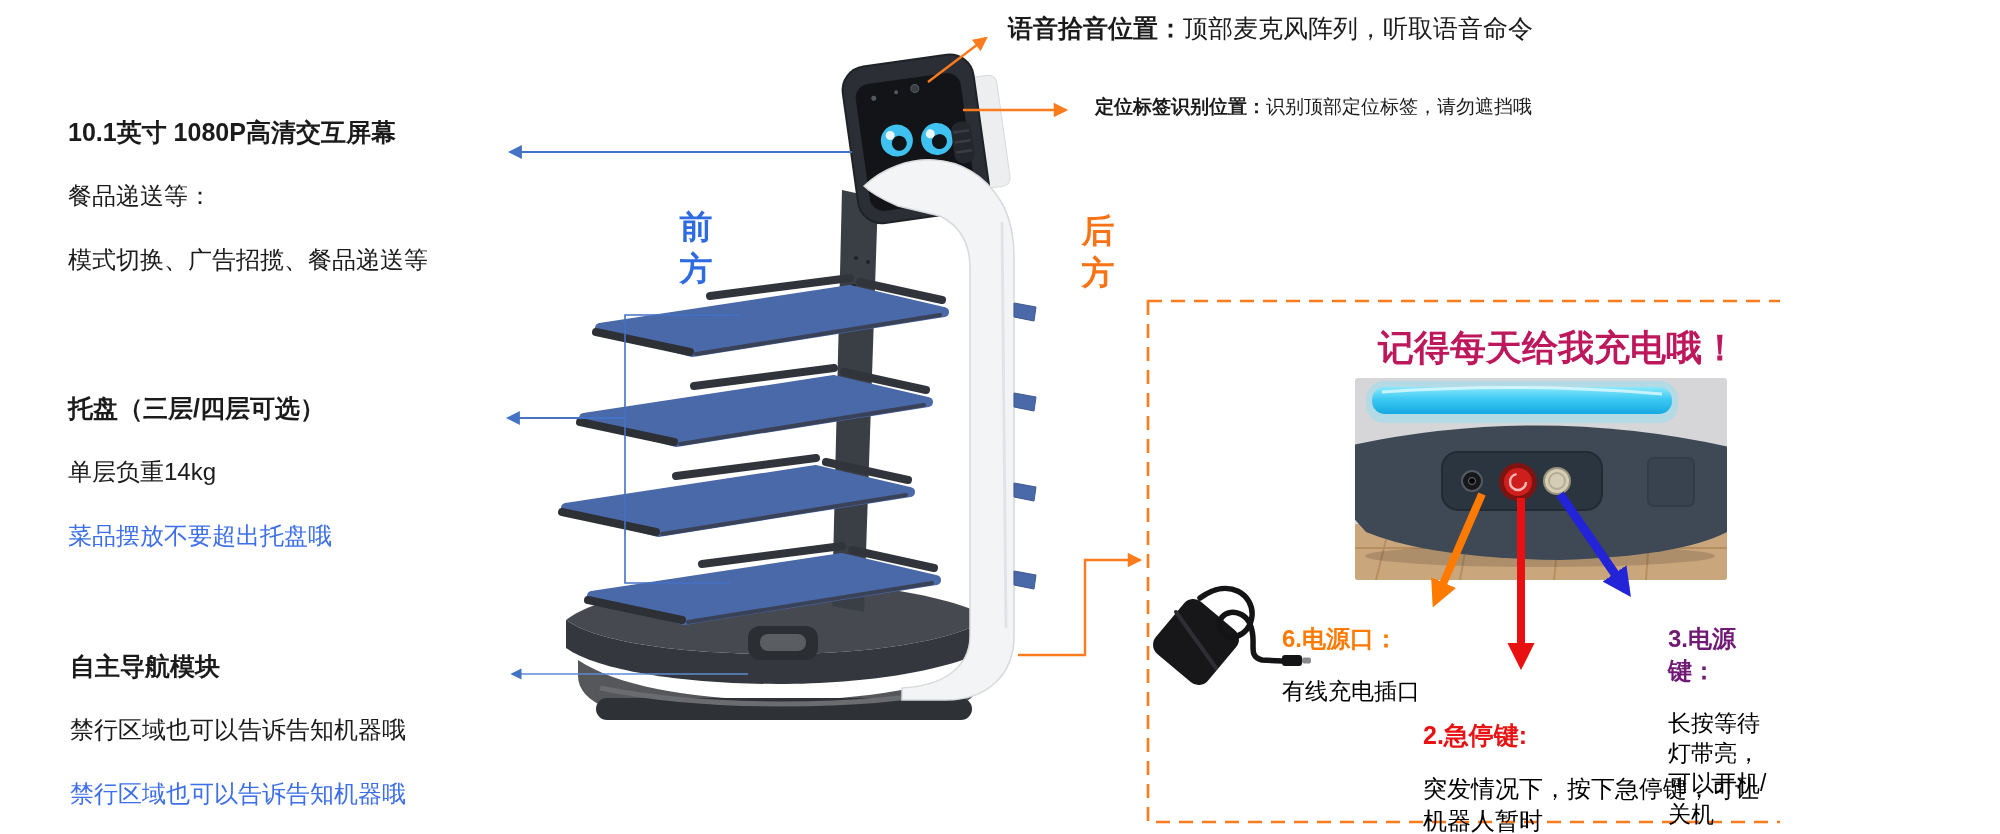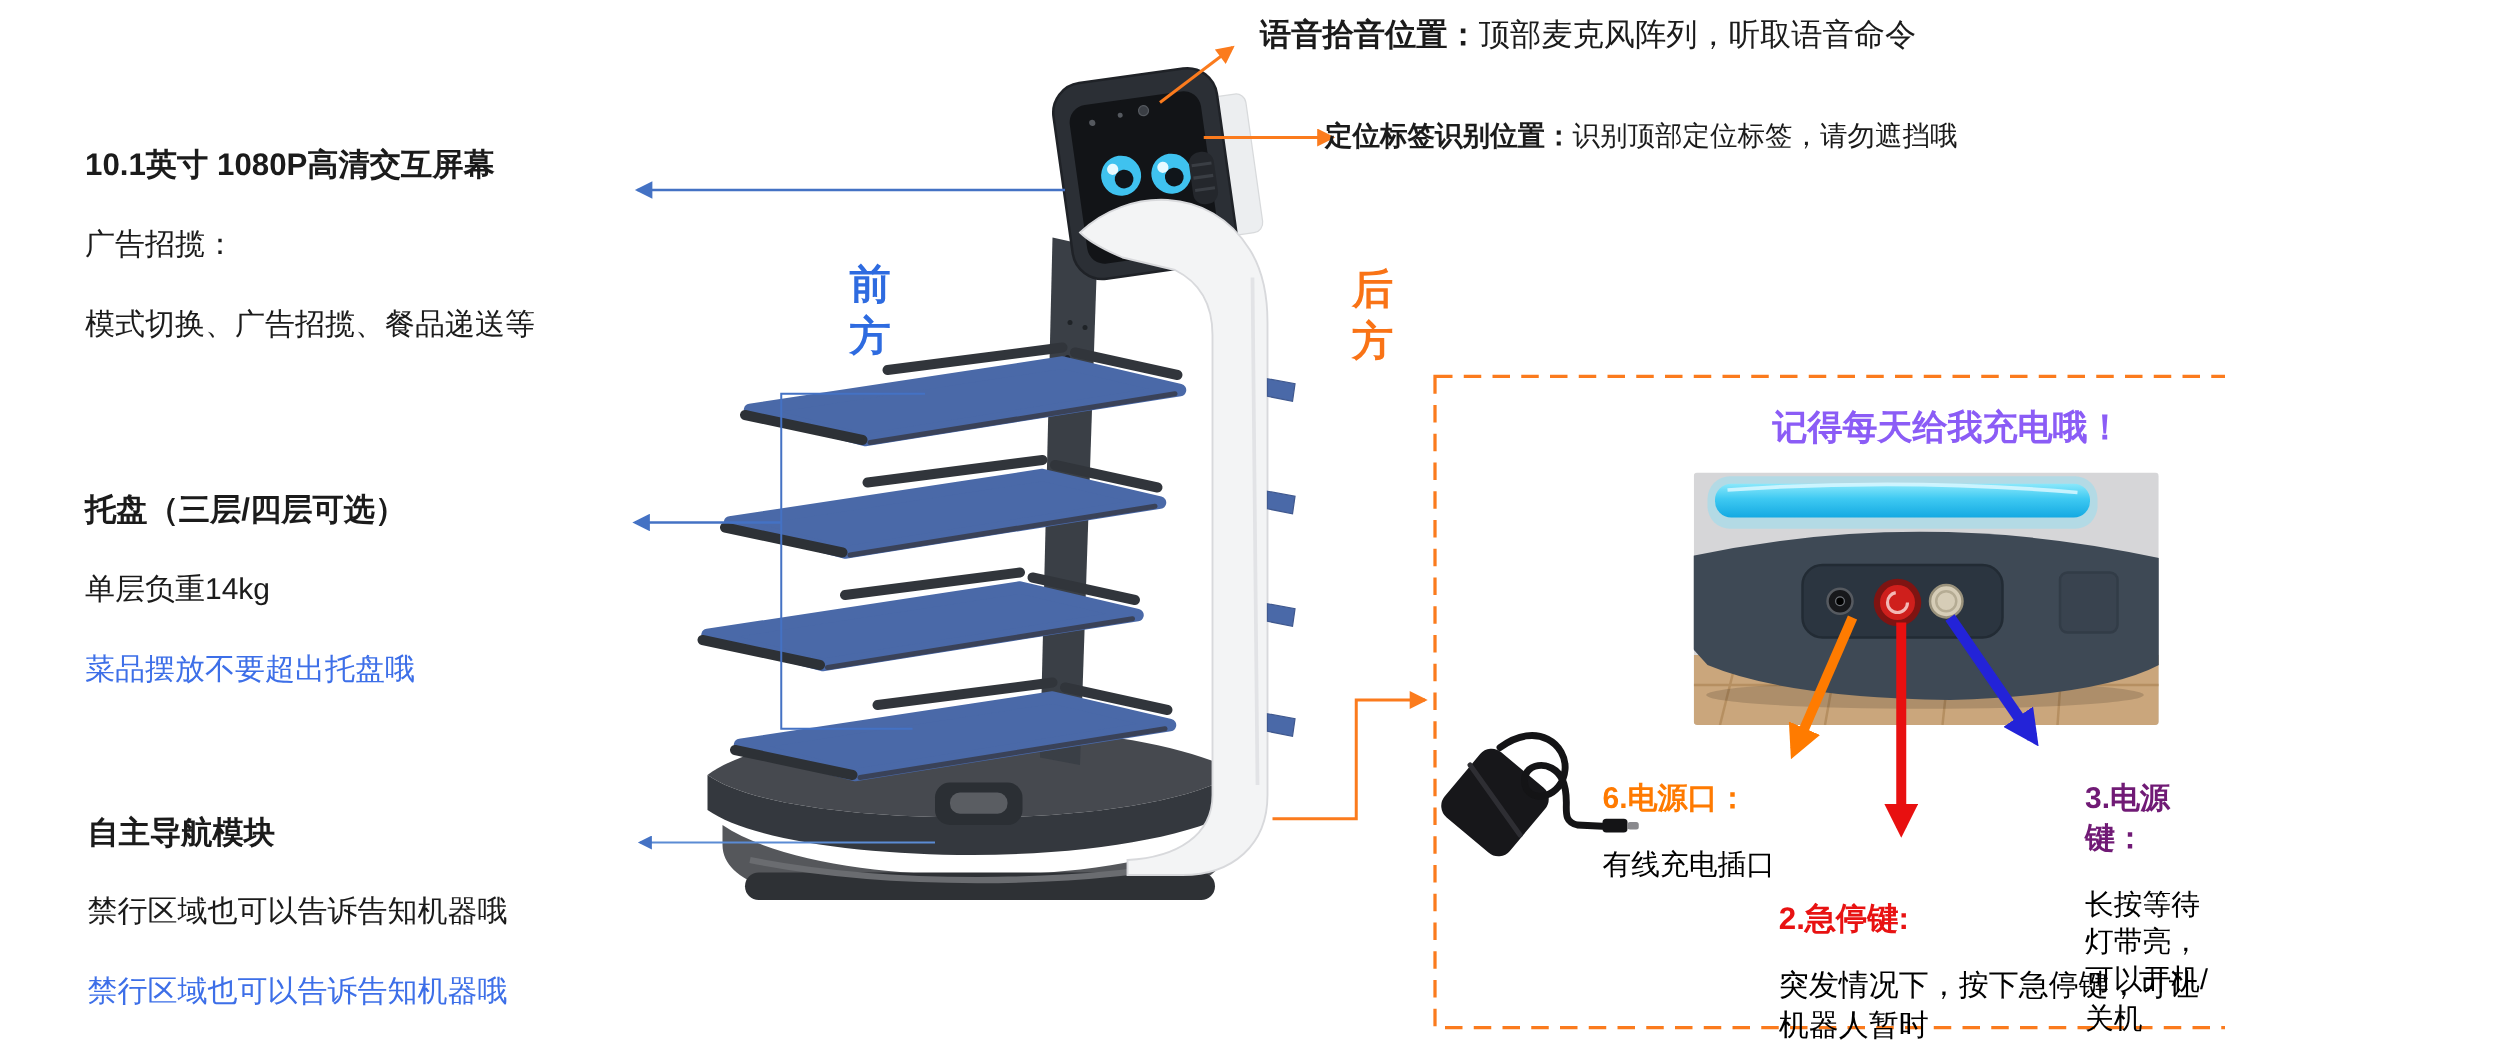--- a/index.html
+++ b/index.html
@@ -5,21 +5,21 @@
   html,body{margin:0;padding:0;background:#fff;}
   #stage{position:relative;width:1780px;height:834px;background:#ffffff;overflow:hidden;
          font-family:"Liberation Sans","DejaVu Sans",sans-serif;}
   #art{position:absolute;left:0;top:0;z-index:1;}
   .t{position:absolute;z-index:2;color:#1b1b1b;white-space:pre-line;line-height:1.32;}
   .b{font-weight:bold;}
   .inline-label{display:inline;}
   .blue-note{color:#3D6FE8;}
   .front-label{color:#2E6BE0;font-weight:bold;font-size:33px;line-height:42px;text-align:center;}
   .back-label{color:#F97316;font-weight:bold;font-size:33px;line-height:42px;text-align:center;}
-  .box-title{color:#8b5cf6;font-weight:bold;font-size:28px;text-align:center;}
+  .box-title{color:#be185d;font-weight:bold;font-size:36px;text-align:center;}
   .item-label{font-weight:bold;font-size:24px;}
   .item-desc{font-size:23px;color:#000000;}
   .c-orange{color:#FF7A00;}
   .c-red{color:#E81212;}
   .c-blue{color:#701a75;}
 </style>
 </head>
 <body>
 
 <div id="stage">
@@ -175,25 +175,25 @@
     <rect x="-34" y="-34" width="68" height="68" rx="12" fill="#17171A" transform="translate(1196,642) rotate(40)"></rect>
     <path d="M1176 612 L1216 668" stroke="#2E2E33" stroke-width="4" stroke-linecap="round"></path>
     <path d="M1200 598 C1230 576 1254 596 1252 616 C1250 638 1224 644 1220 628 C1216 610 1242 606 1250 624 C1258 642 1246 656 1262 660 L1282 661" stroke="#141416" stroke-width="5.5" fill="none" stroke-linecap="round"></path>
     <rect x="1282" y="655" width="20" height="11" rx="3" fill="#141416"></rect>
     <rect x="1302" y="657.5" width="9" height="6" rx="2" fill="#8A8A8E"></rect>
   </g>
 </svg>
 
   <div class="t" style="left:1008px;top:12px;font-size:25px;"><span class="b inline-label">语音拾音位置：</span><span class="inline-label">顶部麦克风阵列，听取语音命令</span></div>
 
-  <div class="t" style="left:1060px;top:94px;font-size:22px;"><span class="b inline-label">定位标签识别位置：</span><span class="inline-label">识别顶部定位标签，请勿遮挡哦</span></div>
+  <div class="t" style="left:1095px;top:94px;font-size:19px;"><span class="b inline-label">定位标签识别位置：</span><span class="inline-label">识别顶部定位标签，请勿遮挡哦</span></div>
 
   <div class="t" style="left:68px;top:84px;font-size:24px;">
     <div class="b" style="font-size:25px;">10.1英寸 1080P高清交互屏幕</div>
-    <div>广告招揽：</div>
+    <div>餐品递送等：</div>
     <div>模式切换、广告招揽、餐品递送等</div>
   </div>
 
   <div class="t front-label" style="left:668px;top:206px;width:56px;">前
 方</div>
   <div class="t back-label" style="left:1070px;top:210px;width:56px;">后
 方</div>
 
   <div class="t" style="left:68px;top:360px;font-size:24px;">
     <div class="b" style="font-size:25px;">托盘（三层/四层可选）</div>

